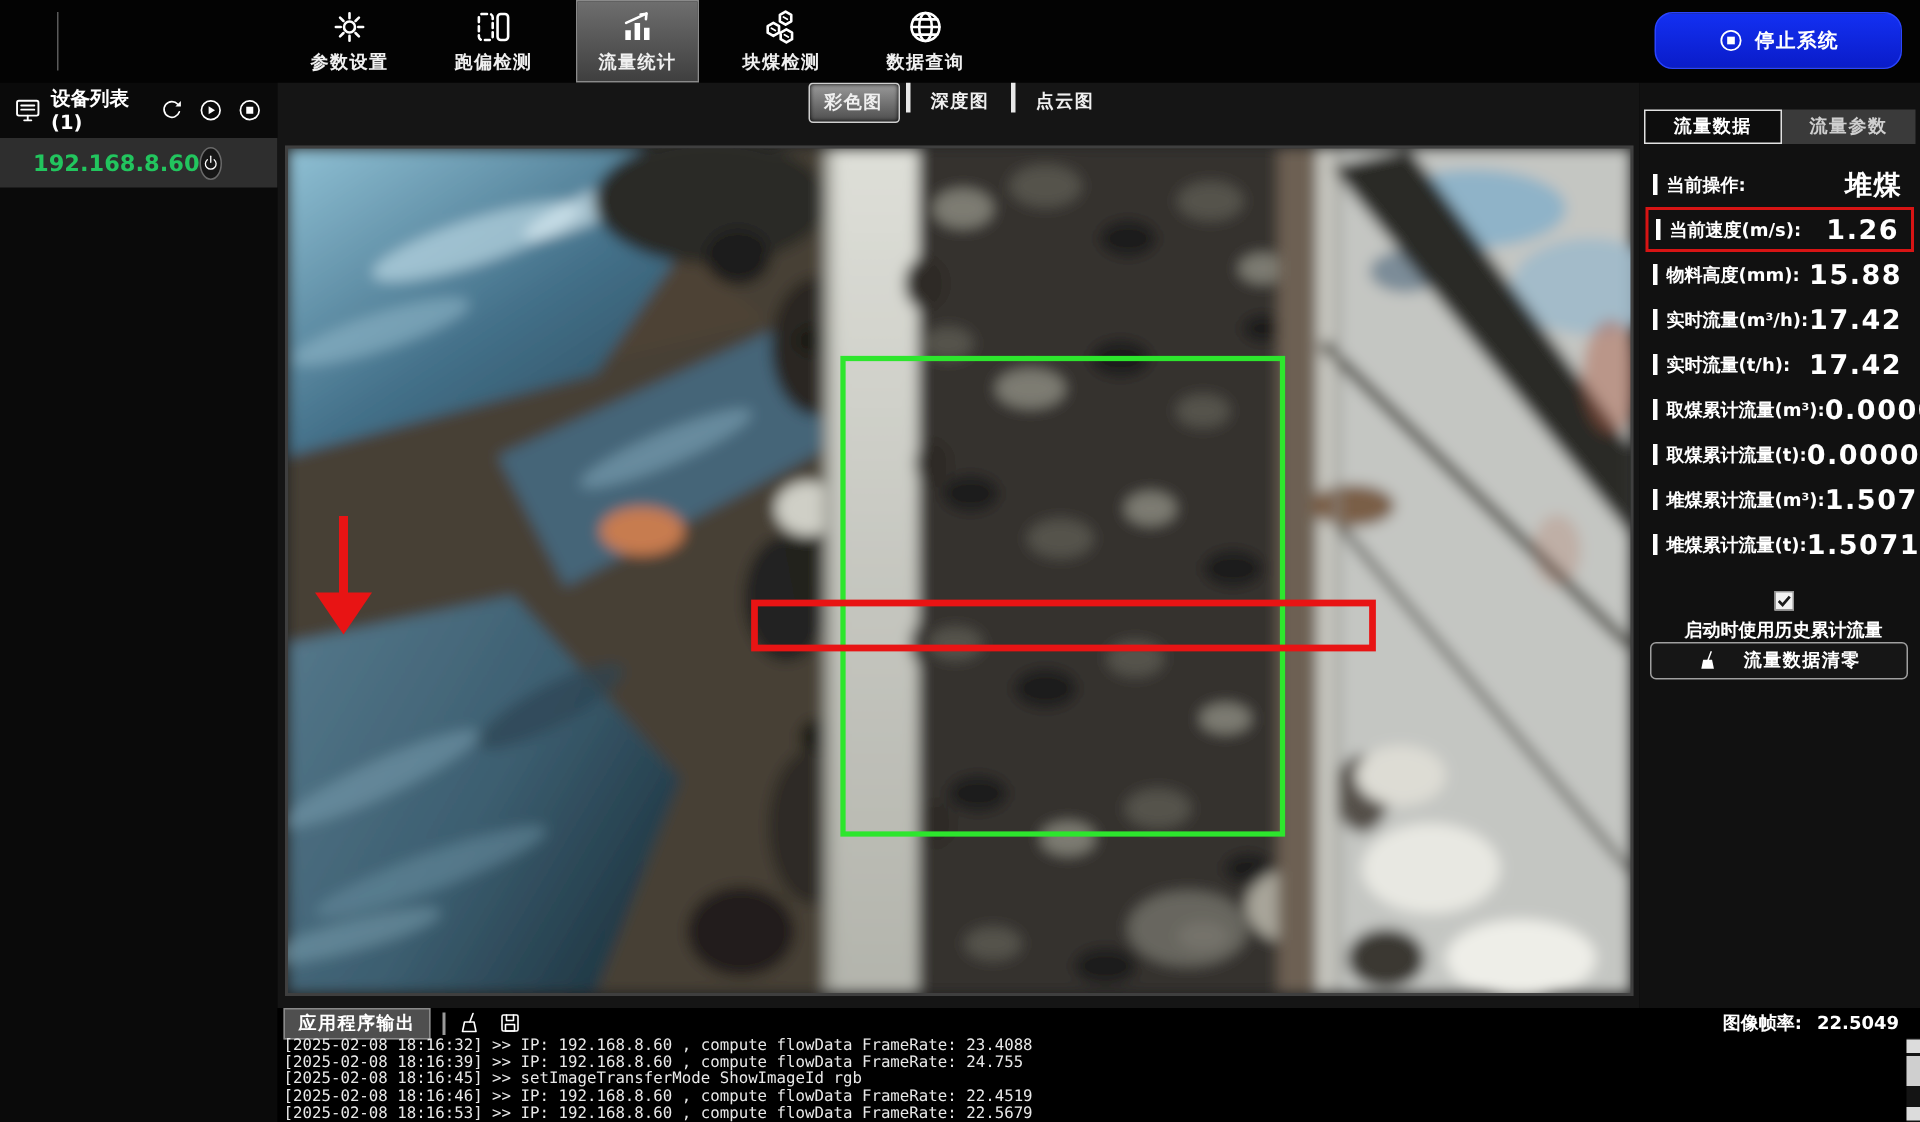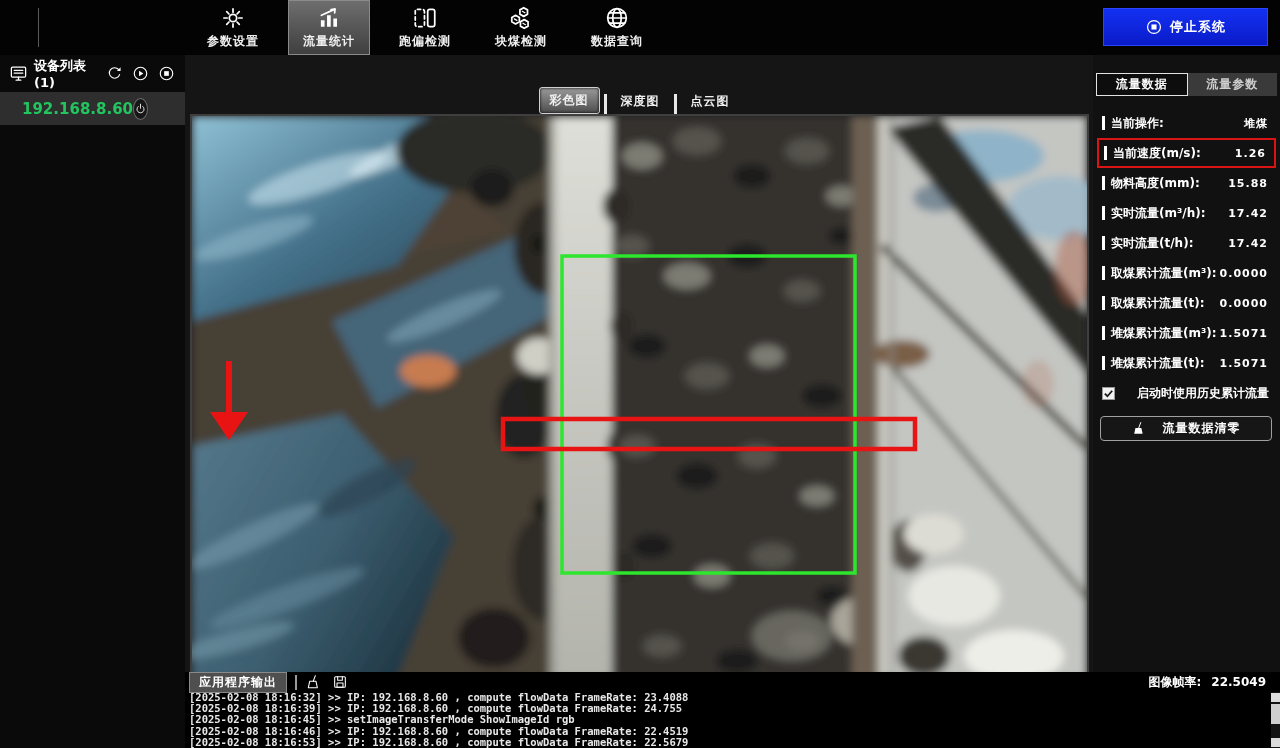--- a/index.html
+++ b/index.html
@@ -10,60 +10,60 @@
   
   .topbar { position:relative; height:55px; background:#030303; display:flex; align-items:center; }
   .topbar-sep { position:absolute; left:38px; top:8px; width:1px; height:39px; background:#5a5a5a; }
   .toolbar { display:flex; margin-left:192px; gap:14px;justify-content:flex-end; }
   .tool-item { width:82px; height:55px; display:flex; flex-direction:column; align-items:center;
     justify-content:center; gap:2px; cursor:pointer; }
   .tool-item.active { background:linear-gradient(#6e6e6e,#3f3f3f); border:1px solid #8a8a8a; }
   .tool-item .lbl { font-size:12px; font-weight:bold; color:#f0f0f0; letter-spacing:1px; }
   .tool-item svg { display:block; }
   .stop-btn { position:absolute; right:12px; top:8px; width:165px; height:38px;
-    background:linear-gradient(#1330f2,#0a1cc9); border:1px solid #2a44ff; border-radius:0;
+    background:linear-gradient(#1330f2,#0a1cc9); border:1px solid #2a44ff; border-radius:12px;
     display:flex; align-items:center; justify-content:center; gap:7px; cursor:pointer; }
   .stop-btn .lbl { font-size:13px; font-weight:bold; color:#fff; letter-spacing:1px; }
 
   
   .main-row { display:flex; height:617px; }
 
   
   .sidebar { width:185px; background:#0a0a0a; flex:none; }
   .sb-head { height:37px; display:flex; align-items:center; padding:0 9px; gap:6px; }
   .sb-title { font-size:13px; font-weight:bold; color:#fff; flex:1; }
   .sb-btn { width:20px; height:20px; display:flex; align-items:center; justify-content:center; cursor:pointer; }
   .device-row { height:33px; background:#2e2e2e; display:flex; align-items:center; padding:0 12px 0 22px; }
   .device-ip { font-size:15px; font-weight:bold; color:#22c55e; flex:1; }
   .power-btn { width:22px; height:22px; border-radius:50%; background:#161616; border:1px solid #6a6a6a;
     display:flex; align-items:center; justify-content:center; margin-right:32px; cursor:pointer; }
 
   
   .center { width:908px; flex:none; background:#151515; }
-  .viewer-tabs { height:59px; display:flex; align-items:flex-end; justify-content:center; gap:4px; }
+  .viewer-tabs { height:42px; display:flex; align-items:flex-start; justify-content:center; gap:4px; }
   .vtab { font-size:12px; font-weight:bold; color:#f0f0f0; padding:4px 10px; cursor:pointer; letter-spacing:1px; }
   .vtab.active { background:linear-gradient(#9a9a9a,#4d4d4d); border:1px solid #cfcfcf; border-radius:3px;
     box-shadow:0 0 3px #000 inset; }
   .vtab-sep { width:3px; height:20px; background:#e8e8e8; }
   .camera { position:relative; width:899px; height:567px; margin-left:5px; border:2px solid #3f3f3f; background:#222; }
   .camera svg { display:block; }
 
   
   .panel { width:187px; flex:none; background:#111; padding-top:18px; }
   .p-tabs { display:flex; margin:0 3px 12px 3px; }
   .ptab { flex:1; height:23px; display:flex; align-items:center; justify-content:center;
     font-size:12px; font-weight:bold; color:#cfcfcf; background:#3a3a3a; cursor:pointer; letter-spacing:1px; }
   .ptab.active { background:#0d0d0d; border:1px solid #e2e2e2; color:#fff; }
   .p-row { height:30px; margin:0 4px; display:flex; align-items:center; justify-content:space-between;
     padding:0 8px 0 5px; }
   .p-row.hl { border:2px solid #d81414; }
   .p-label { font-size:12px; font-weight:bold; color:#fff; border-left:3px solid #fff; padding-left:6px;
     line-height:14px; white-space:nowrap; }
-  .p-value { font-size:11px; font-weight:bold; color:#fff; letter-spacing:1px; }
-  .chk-row { display:flex; align-items:center; gap:22px; margin:4px 4px 0 9px; height:22px; cursor:pointer; }
+  .p-value { font-size:18px; font-weight:bold; color:#fff; letter-spacing:1px; }
+  .chk-row { display:flex; align-items:center; gap:5px; margin:16px 4px 0 9px; height:22px; cursor:pointer;flex-direction:column; }
   .chk-box { width:13px; height:13px; background:#f2f2f2; border:1px solid #999; display:flex;
     align-items:center; justify-content:center; flex:none; }
   .chk-label { font-size:12px; font-weight:bold; color:#fff; white-space:nowrap; }
   .reset-btn { margin:12px 7px 0 7px; width:172px; height:25px; background:#161616; border:1px solid #a0a0a0;
     border-radius:4px; display:flex; align-items:center; justify-content:center; gap:16px; cursor:pointer; }
   .reset-btn .lbl { font-size:12px; font-weight:bold; color:#fff; letter-spacing:1px; }
 
   
   .bottom-row { display:flex; height:76px; }
   .bottom-spacer { width:185px; flex:none; background:#0a0a0a; }
@@ -71,21 +71,21 @@
   .log-head { height:20px; display:flex; align-items:center; gap:8px; padding-left:4px; }
   .log-tab { background:#4f4f4f; border:1px solid #8a8a8a; padding:1px 9px; font-size:12px;
     font-weight:bold; color:#fff; cursor:pointer; letter-spacing:1px; }
   .log-head-sep { width:2px; height:15px; background:#9a9a9a; }
   .log-ibtn { width:18px; height:18px; display:flex; align-items:center; justify-content:center; cursor:pointer; }
   .log-spacer { flex:1; }
   .framerate { display:flex; gap:10px; margin-right:14px; align-items:center; }
   .framerate .lbl, .framerate .val { font-size:12px; font-weight:bold; color:#fff; }
   .log-body { position:absolute; left:0; right:10px; top:20px; bottom:0; overflow:hidden; padding-left:4px; }
   .log-line { font-family:"DejaVu Sans Mono","Liberation Mono",monospace; font-size:10.5px;
-    line-height:11.2px; color:#e8e8e8; white-space:nowrap;font-weight:bold; }
+    line-height:11.2px; color:#e8e8e8; white-space:nowrap; }
   .log-scroll { position:absolute; right:0; top:20px; bottom:0; width:9px; background:#141414; }
   .log-scroll .box-up { position:absolute; top:1px; left:0; width:9px; height:9px; background:#dcdcdc; }
   .log-scroll .thumb { position:absolute; top:12px; left:0; width:9px; height:20px; background:#cfcfcf; }
   .log-scroll .box-dn { position:absolute; bottom:1px; left:0; width:9px; height:9px; background:#dcdcdc; }
 
   svg.ic { stroke:#fff; fill:none; stroke-width:1.6; stroke-linecap:round; stroke-linejoin:round; }
 </style>
 </head>
 <body>
 
@@ -94,37 +94,37 @@
   <div class="topbar">
     <div class="topbar-sep"></div>
     <div class="toolbar">
 
       <div class="tool-item">
         <svg class="ic" width="26" height="26" viewBox="0 0 24 24">
           <circle cx="12" cy="12" r="3.4"></circle>
           <path d="M12 3.6v3M12 17.4v3M3.6 12h3M17.4 12h3M6.2 6.2l2.1 2.1M15.7 15.7l2.1 2.1M17.8 6.2l-2.1 2.1M8.3 15.7l-2.1 2.1"></path>
         </svg>
         <span class="lbl">参数设置</span>
+      </div>
+
+      <div class="tool-item">
+        <svg class="ic" width="26" height="26" viewBox="0 0 24 24">
+          <rect x="3" y="4" width="8.5" height="16" rx="2" stroke-dasharray="3 2.6"></rect>
+          <rect x="14.5" y="4" width="6.5" height="16" rx="2"></rect>
+        </svg>
+        <span class="lbl">跑偏检测</span>
       </div>
 
       <div class="tool-item active">
         <svg class="ic" width="26" height="26" viewBox="0 0 24 24">
           <path d="M4.5 20v-6h3.4v6zM10.2 20V9.5h3.4V20zM16 20v-7.6h3.4V20z" fill="#fff" stroke="none"></path>
           <path d="M5 9.5L17.5 3.8"></path>
           <path d="M17.5 3.8l-3.6.5M17.5 3.8l-.3 3.4"></path>
         </svg>
         <span class="lbl">流量统计</span>
-      </div>
-
-      <div class="tool-item">
-        <svg class="ic" width="26" height="26" viewBox="0 0 24 24">
-          <rect x="3" y="4" width="8.5" height="16" rx="2" stroke-dasharray="3 2.6"></rect>
-          <rect x="14.5" y="4" width="6.5" height="16" rx="2"></rect>
-        </svg>
-        <span class="lbl">跑偏检测</span>
       </div>
 
       <div class="tool-item">
         <svg class="ic" width="26" height="26" viewBox="0 0 24 24">
           <polygon points="14.5,2.5 18,4.5 18,8.5 14.5,10.5 11,8.5 11,4.5"></polygon>
           <polygon points="7,9.5 10.5,11.5 10.5,15.5 7,17.5 3.5,15.5 3.5,11.5"></polygon>
           <polygon points="15,13.5 18.5,15.5 18.5,19.5 15,21.5 11.5,19.5 11.5,15.5"></polygon>
           <path d="M13.2,5.8l2.4,1.4M5.8,12.8l2.4,1.4M13.8,16.8l2.4,1.4" stroke-width="1.1"></path>
         </svg>
         <span class="lbl">块煤检测</span>

